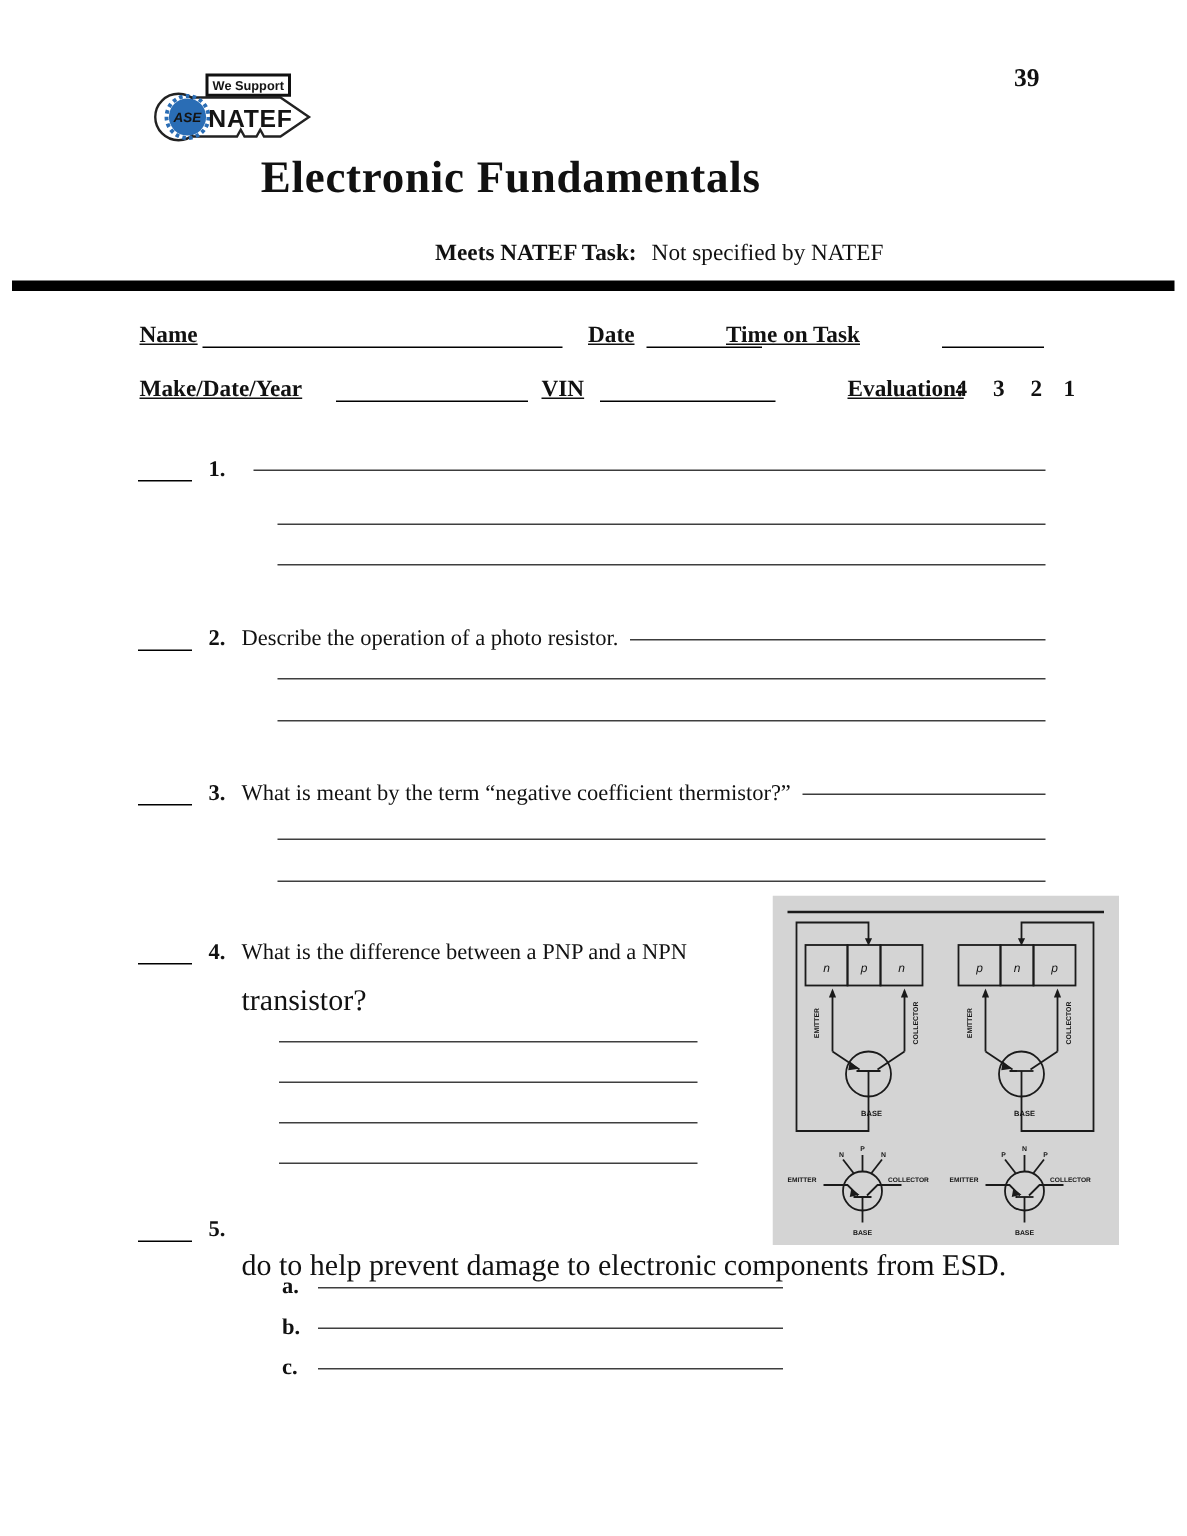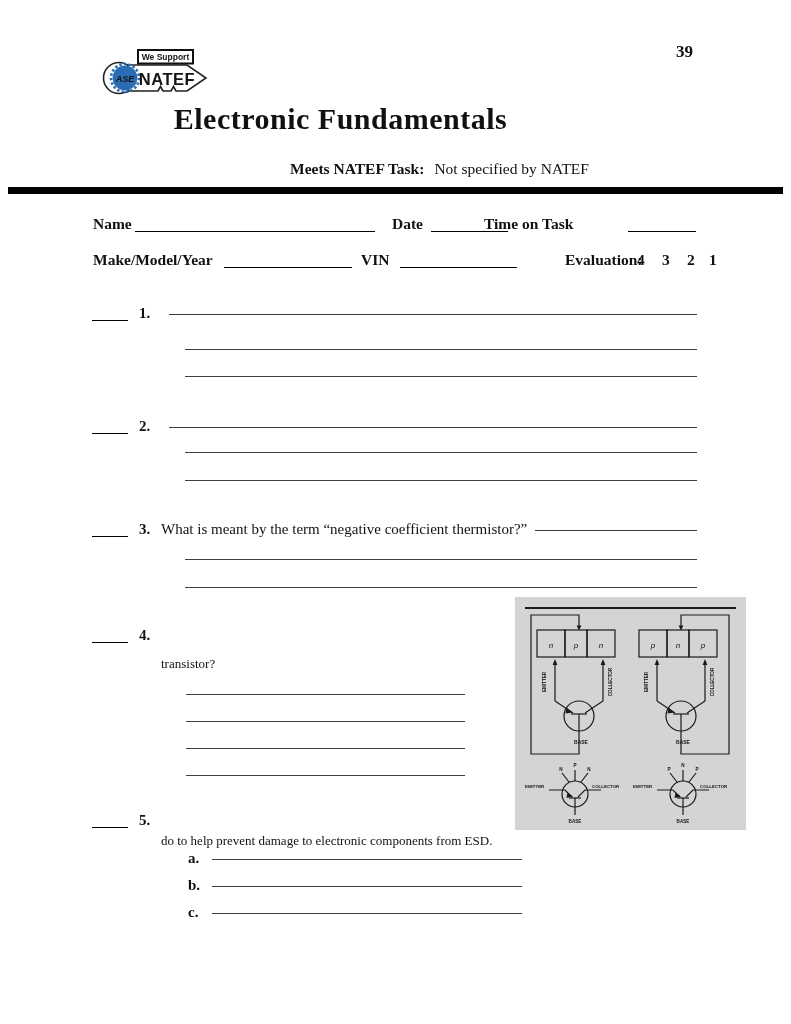--- a/index.html
+++ b/index.html
@@ -4,30 +4,30 @@
 <style>
   html,body{margin:0;padding:0;background:#fff;}
   .page{position:relative;width:791px;height:1024px;background:#ffffff;overflow:hidden;
         font-family:"Liberation Serif",serif;color:#111;}
   .page-number{position:absolute;left:676px;top:42px;font-size:17px;font-weight:bold;}
   .title{position:absolute;left:0;top:102px;width:681px;text-align:center;
          font-size:30px;font-weight:bold;letter-spacing:.5px;}
   .subtitle{position:absolute;left:0;top:160px;width:791px;text-align:center;font-size:15.5px;padding-left:44px;}
   .subtitle .lbl{font-weight:bold;margin-right:10px;}
   .divider{position:absolute;left:8px;top:187px;width:775px;height:7px;background:#000;}
-  .flabel{position:absolute;font-size:15.5px;font-weight:bold;white-space:nowrap;}
+  .flabel{position:absolute;font-size:15.5px;font-weight:bold;white-space:nowrap;text-decoration:underline;}
   .fline{position:absolute;height:0;border-bottom:1.7px solid #000;}
   .evnum{position:absolute;font-size:15.5px;font-weight:bold;}
   .qblank{position:absolute;left:92px;width:36px;height:0;border-bottom:1.8px solid #000;}
   .qrow{position:absolute;left:139px;width:558px;display:flex;align-items:baseline;
         font-size:15px;white-space:nowrap;}
   .qnum{font-weight:bold;width:22px;flex:0 0 22px;}
   .qfill{flex:1;border-bottom:1.4px solid #3c3c3c;margin-left:8px;transform:translateY(-3px);min-width:20px;}
   .ans{position:absolute;height:0;border-bottom:1.4px solid #3f3f3f;}
-  .qline2{position:absolute;left:161px;font-size:13px;white-space:nowrap;text-align:center;}
+  .qline2{position:absolute;left:161px;font-size:20px;white-space:nowrap;text-align:center;}
   .subrow{position:absolute;left:188px;width:334px;display:flex;align-items:baseline;
           font-size:15px;}
   .sublbl{font-weight:bold;flex:0 0 18px;}
   .subfill{flex:1;border-bottom:1.4px solid #3f3f3f;margin-left:6px;transform:translateY(-3px);}
   svg text{font-family:"Liberation Sans",sans-serif;fill:#141414;}
   .figwrap{position:absolute;left:515px;top:597px;width:231px;height:233px;}
   .logowrap{position:absolute;left:98px;top:44px;width:115px;height:62px;}
 </style>
 </head>
 <body>
@@ -55,58 +55,60 @@
   </div>
   <div class="divider"></div>
 
   <span class="flabel" style="left:93px;top:215px">Name</span>
   <div class="fline" style="left:135px;top:231px;width:240px"></div>
   <span class="flabel" style="left:392px;top:215px">Date</span>
   <div class="fline" style="left:431px;top:231px;width:77px"></div>
   <span class="flabel" style="left:484px;top:215px">Time on Task</span>
   <div class="fline" style="left:628px;top:231px;width:68px"></div>
 
-  <span class="flabel" style="left:93px;top:251px">Make/Model/Year</span>
+  <span class="flabel" style="left:93px;top:251px">Make/Date/Year</span>
   <div class="fline" style="left:224px;top:267px;width:128px"></div>
   <span class="flabel" style="left:361px;top:251px">VIN</span>
   <div class="fline" style="left:400px;top:267px;width:117px"></div>
   <span class="flabel" style="left:565px;top:251px">Evaluation:</span>
   <span class="evnum" style="left:637px;top:251px">4</span>
   <span class="evnum" style="left:662px;top:251px">3</span>
   <span class="evnum" style="left:687px;top:251px">2</span>
   <span class="evnum" style="left:709px;top:251px">1</span>
 
   <div class="qblank" style="top:320px"></div>
   <div class="qrow" style="top:305px">
     <span class="qnum">1.</span>
     <span class="qfill"></span>
   </div>
   <div class="ans" style="left:185px;top:349px;width:512px"></div>
   <div class="ans" style="left:185px;top:376px;width:512px"></div>
 
   <div class="qblank" style="top:433px"></div>
   <div class="qrow" style="top:418px">
     <span class="qnum">2.</span>
+    <span>Describe the operation of a photo resistor.</span>
     <span class="qfill"></span>
   </div>
   <div class="ans" style="left:185px;top:452px;width:512px"></div>
   <div class="ans" style="left:185px;top:480px;width:512px"></div>
 
   <div class="qblank" style="top:536px"></div>
   <div class="qrow" style="top:521px">
     <span class="qnum">3.</span>
     <span>What is meant by the term “negative coefficient thermistor?”</span>
     <span class="qfill"></span>
   </div>
   <div class="ans" style="left:185px;top:559px;width:512px"></div>
   <div class="ans" style="left:185px;top:587px;width:512px"></div>
 
   <div class="qblank" style="top:642px"></div>
   <div class="qrow" style="top:627px;width:360px">
     <span class="qnum">4.</span>
+    <span>What is the difference between a PNP and a NPN</span>
   </div>
   <div class="qline2" style="top:656px">transistor?</div>
   <div class="ans" style="left:186px;top:694px;width:279px"></div>
   <div class="ans" style="left:186px;top:721px;width:279px"></div>
   <div class="ans" style="left:186px;top:748px;width:279px"></div>
   <div class="ans" style="left:186px;top:775px;width:279px"></div>
 
   <div class="figwrap">
     <svg width="231" height="233" viewBox="0 0 231 233">
       <rect x="0" y="0" width="231" height="233" fill="#d4d4d4"></rect>

